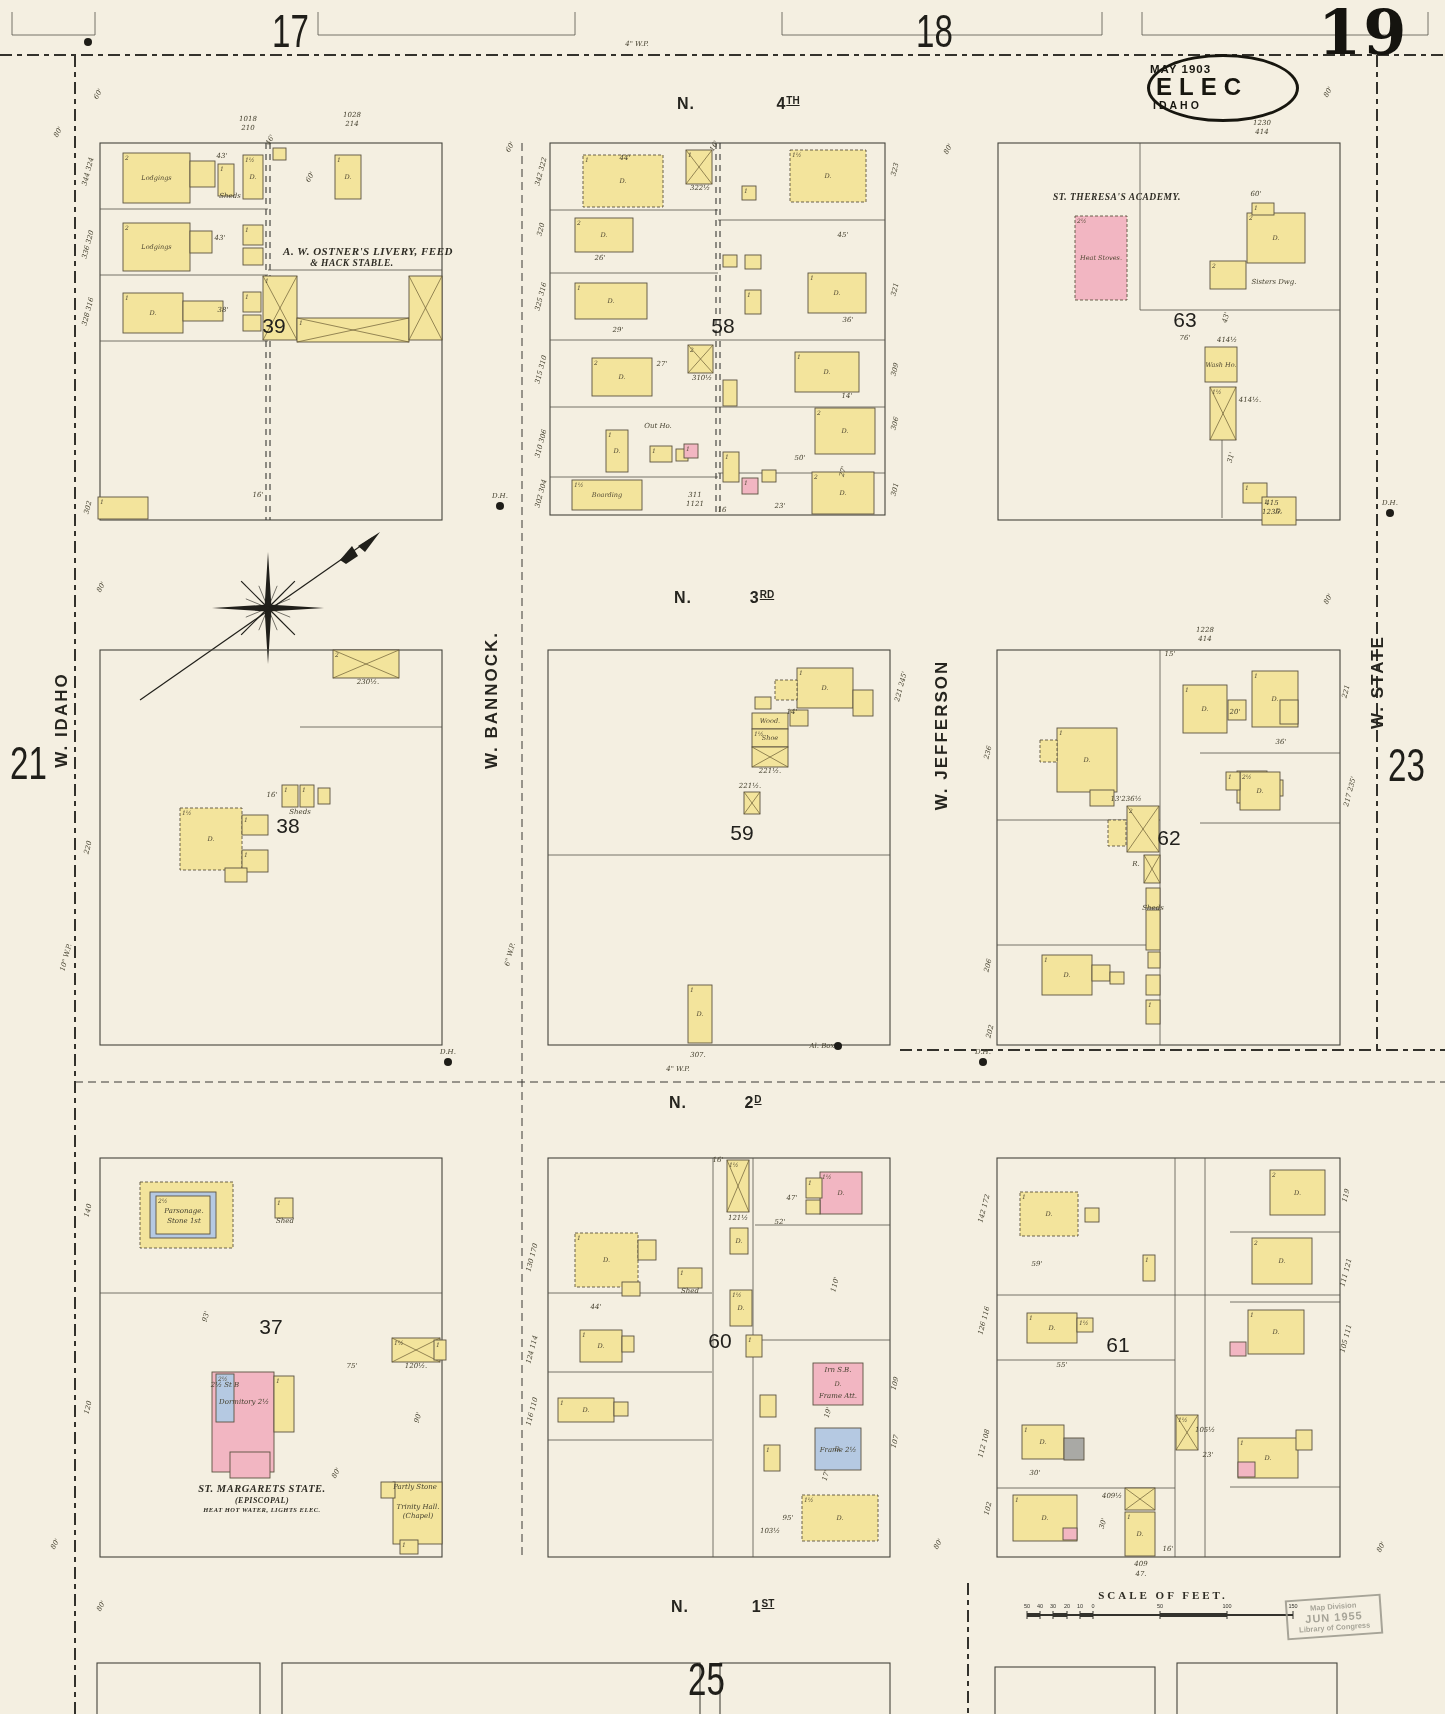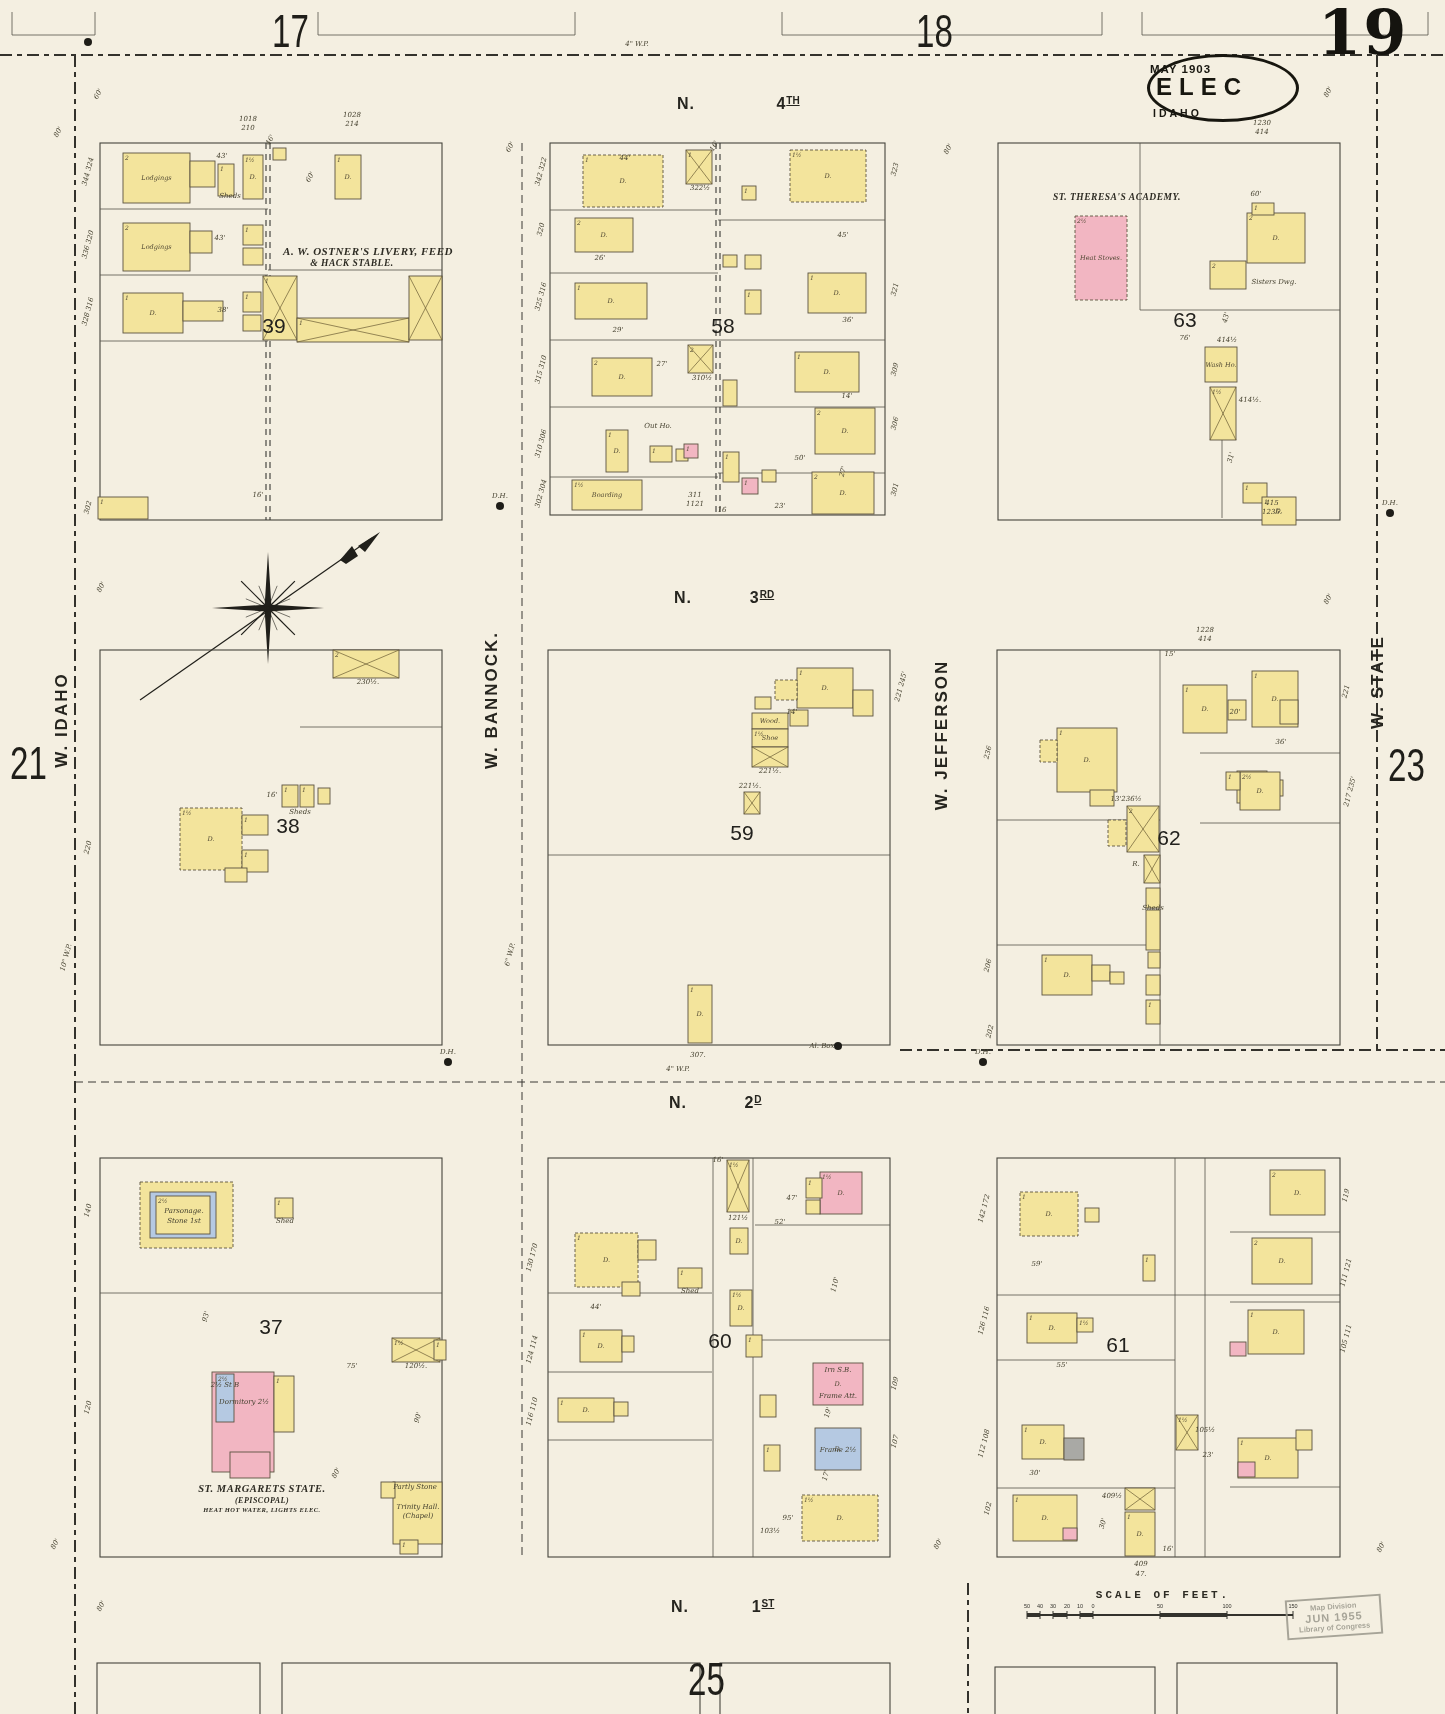--- a/index.html
+++ b/index.html
@@ -26,21 +26,21 @@
   .ord{font-size:10px;text-decoration:underline;vertical-align:5px;letter-spacing:0;}
   .street-v{position:absolute;transform:translate(-50%,-50%) rotate(-90deg);font:600 17px "Liberation Sans",sans-serif;
             letter-spacing:2px;white-space:nowrap;color:#26251f;}
   .corner-num{position:absolute;font:200 46px "Liberation Sans",sans-serif;color:#1f1e19;
               transform:scaleX(.72);transform-origin:left top;line-height:1;}
   .sheet-num{position:absolute;left:1318px;top:2px;font:700 62px "DejaVu Serif",serif;color:#15140f;letter-spacing:2px;line-height:1;}
   .title-oval{position:absolute;left:1147px;top:54px;width:152px;height:68px;border:3.5px solid #17160f;
               border-radius:50%;color:#17160f;box-sizing:border-box;}
   .oval-date{font:600 11.5px "Liberation Sans",sans-serif;margin-top:6px;letter-spacing:1px;}
   .oval-city{font:700 24px "Liberation Sans",sans-serif;letter-spacing:7px;line-height:1;margin-left:6px;}
-  .oval-state{font:600 10.5px "Liberation Sans",sans-serif;letter-spacing:3px;margin-left:3px;margin-top:8px;}
+  .oval-state{font:600 10.5px "Liberation Sans",sans-serif;letter-spacing:3px;margin-left:3px;}
   .hand{position:absolute;text-align:left;color:#2e2c24;font-family:"Liberation Serif",serif;
         font-style:italic;font-weight:600;letter-spacing:.5px;white-space:nowrap;transform:translate(-50%,0);}
   .stamp{position:absolute;left:1286px;top:1597px;width:88px;padding:3px 2px;border:2px solid #9a988c;
          color:#9a988c;text-align:center;font:700 7.5px "Liberation Sans",sans-serif;transform:rotate(-4deg);opacity:.85;}
   .stamp .big{font-size:11px;letter-spacing:1px;}
 </style>
 </head>
 <body>
 
 <div id="sheet">
@@ -664,21 +664,21 @@
   <div class="street-v" style="left:492px;top:700px">W. BANNOCK.</div>
   <div class="street-v" style="left:942px;top:735px">W. JEFFERSON</div>
   <div class="street-v" style="left:1378px;top:682px">W. STATE</div>
 
   <div class="hand" style="left:368px;top:245px;font-size:11px">A. W. OSTNER'S LIVERY, FEED</div>
   <div class="hand" style="left:352px;top:258px;font-size:9.5px">&amp; HACK STABLE.</div>
   <div class="hand" style="left:1117px;top:192px;font-size:9.5px">ST. THERESA'S ACADEMY.</div>
   <div class="hand" style="left:262px;top:1483px;font-size:10.5px">ST. MARGARETS STATE.</div>
   <div class="hand" style="left:262px;top:1496px;font-size:8px">(EPISCOPAL)</div>
   <div class="hand" style="left:262px;top:1506px;font-size:6.5px">HEAT HOT WATER, LIGHTS ELEC.</div>
-  <div class="hand" style="left:1163px;top:1589px;font-size:11px;letter-spacing:3px;font-style:normal;font-family:Liberation Mono, monospace">SCALE OF FEET.</div>
+  <div class="hand" style="left:1163px;top:1589px;font-size:11px;letter-spacing:3px;font-style:normal;font-family:Liberation Serif, serif">SCALE OF FEET.</div>
 
   <div class="stamp">
     <div>Map Division</div>
     <div class="big">JUN 1955</div>
     <div>Library of Congress</div>
   </div>
 
 </div>
 
 </body></html>

